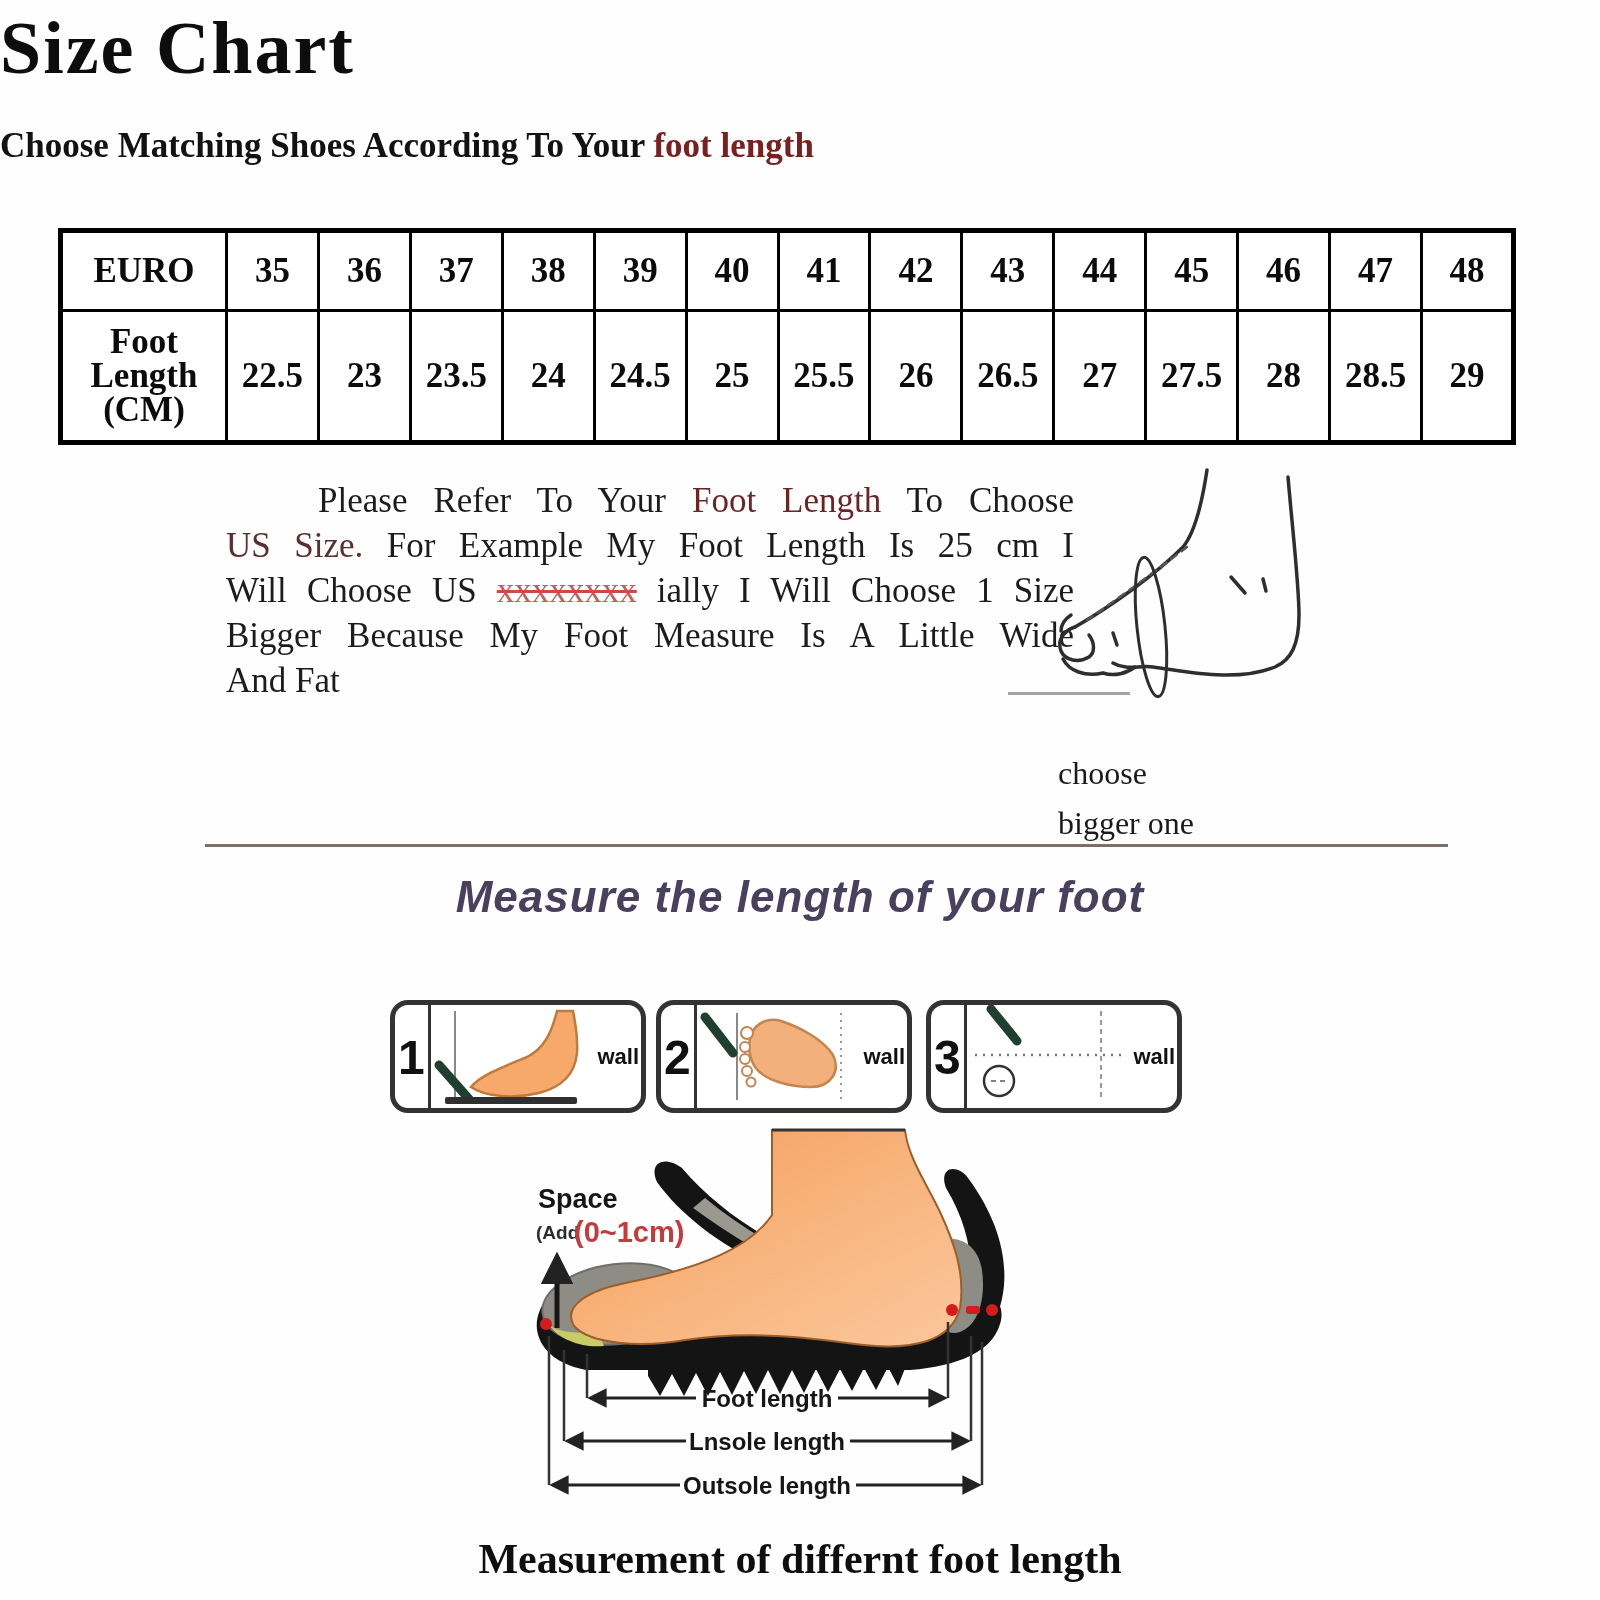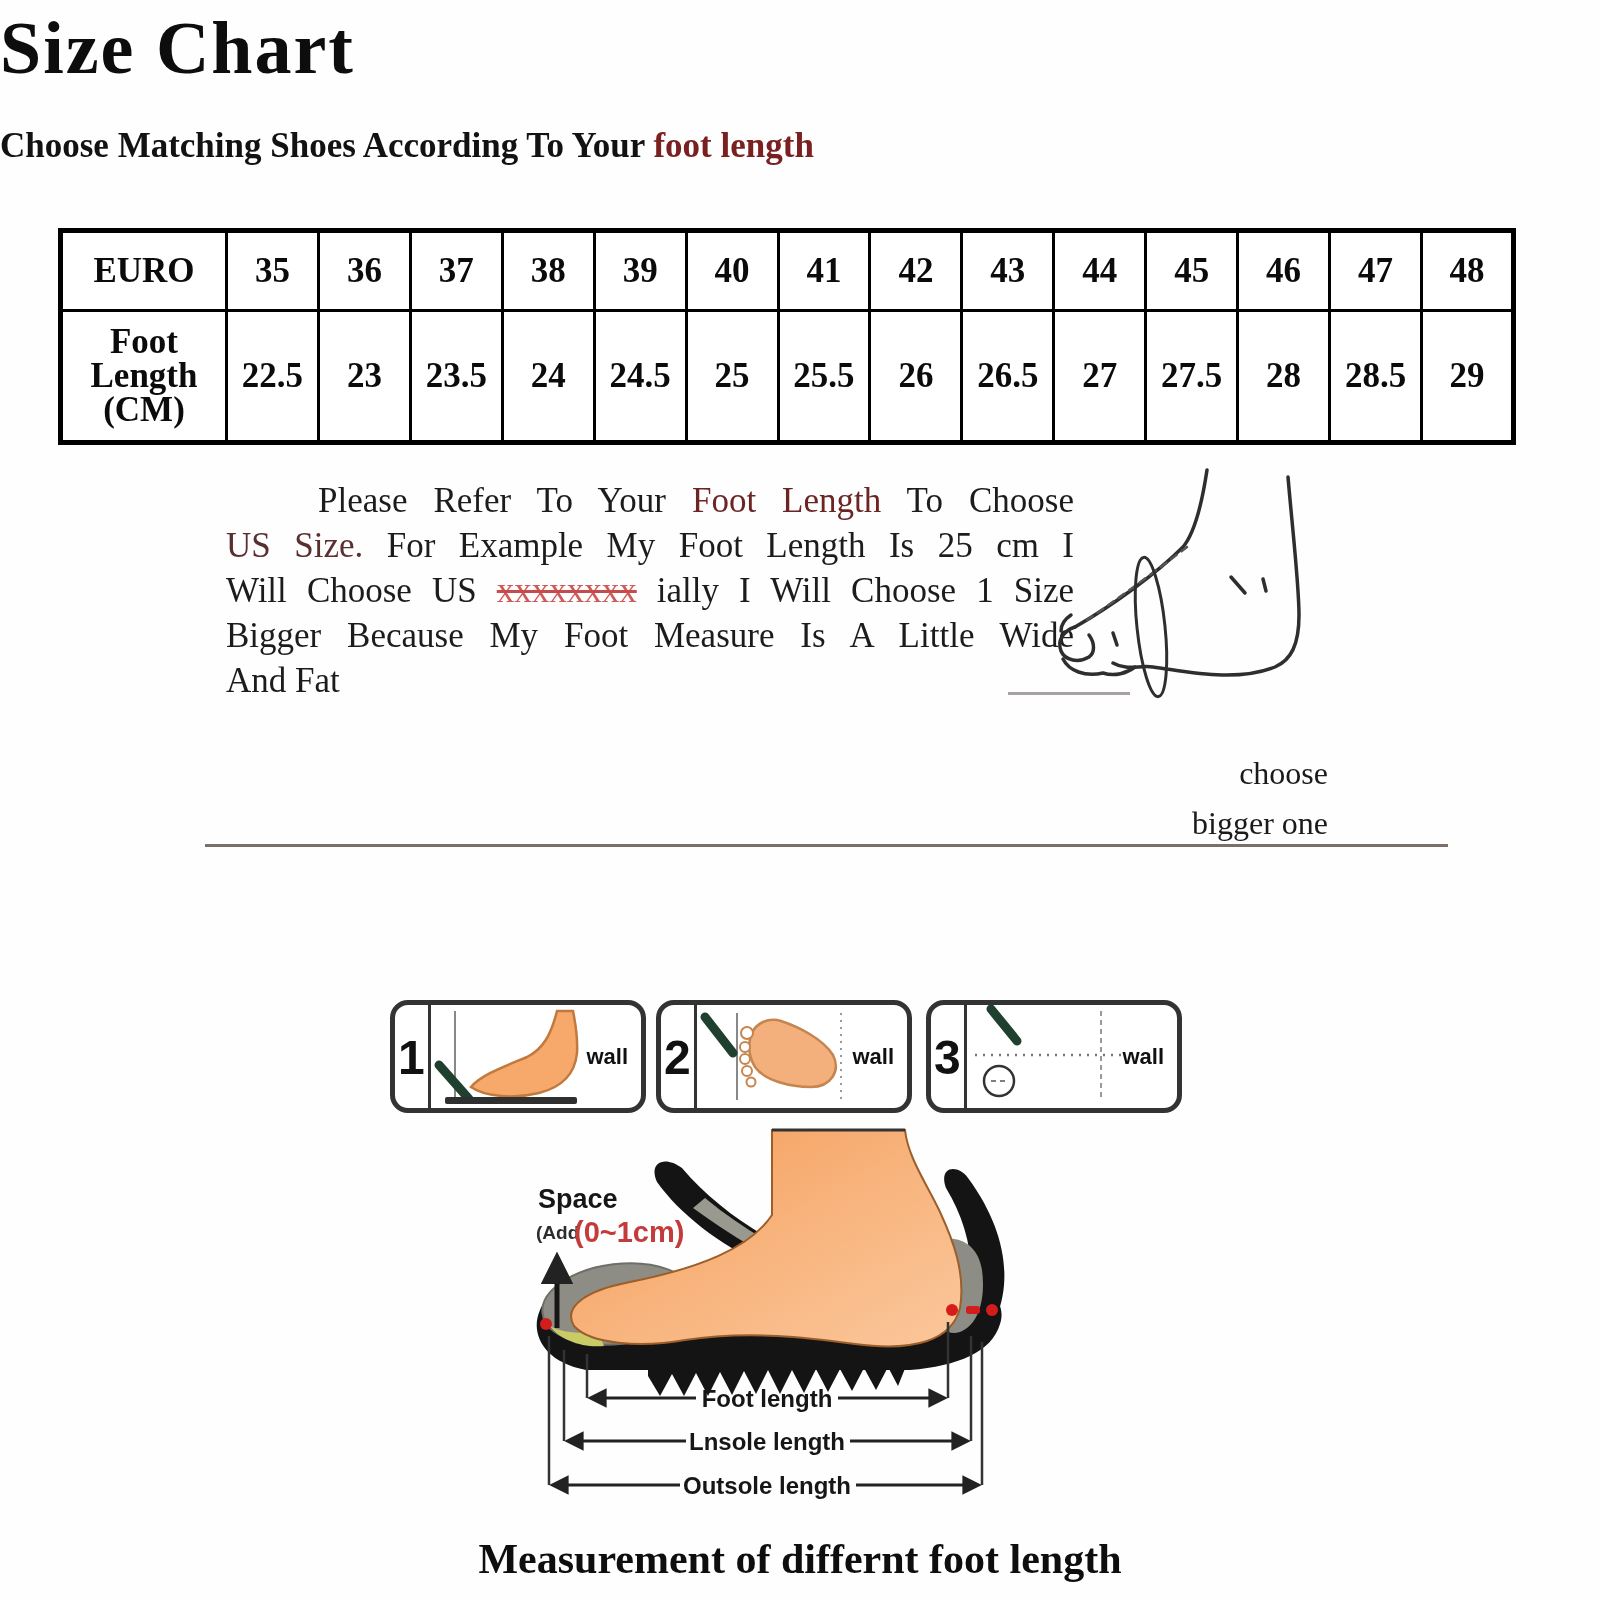--- a/index.html
+++ b/index.html
@@ -27,38 +27,38 @@
   .attention{position:absolute;left:226px;top:478px;width:848px;font-size:35px;line-height:45px;color:#1c1c1c;}
   .attention .heading{color:#5a2f2f;margin-bottom:1px;}
   .attention .jline{text-align:justify;text-align-last:justify;}
   .attention .indent{text-indent:92px;}
   .maroon{color:#5a2f2f;}
   .darkred{color:#6b2525;}
   .strike{color:#cf5a5a;text-decoration:line-through;text-decoration-color:#c84b4b;}
 
   .wide-line{position:absolute;left:1008px;top:692px;width:122px;height:3px;background:#a9a2a0;}
 
-  .choose-note{position:absolute;left:1058px;top:748px;width:270px;text-align:right;
+  .choose-note{position:absolute;left:1058px;top:748px;width:270px;text-align:left;
                font-size:32px;line-height:50px;color:#1a1a1a;}
 
   .divider{position:absolute;left:205px;top:844px;width:1243px;height:3px;background:#7b6f69;}
 
   .measure-heading{position:absolute;top:872px;left:0;width:1600px;text-align:center;
                    font-family:"Liberation Sans","DejaVu Sans",sans-serif;
                    font-size:44px;font-weight:bold;font-style:italic;color:#49405e;letter-spacing:1px;}
 
   
   .panel{position:absolute;top:1000px;height:113px;width:256px;border:5px solid #333;
          border-radius:18px;background:#fff;box-sizing:border-box;}
   .p1{left:390px;} .p2{left:656px;} .p3{left:926px;}
   .panel .num{position:absolute;left:3px;top:50%;transform:translateY(-50%);
               font-family:"Liberation Sans","DejaVu Sans",sans-serif;
               font-size:48px;font-weight:bold;color:#111;}
   .panel .sep{position:absolute;left:33px;top:0;bottom:0;width:3px;background:#333;}
-  .panel .wall{position:absolute;right:13px;top:50%;transform:translateY(-50%);
+  .panel .wall{position:absolute;right:2px;top:50%;transform:translateY(-50%);
                font-family:"Liberation Sans","DejaVu Sans",sans-serif;
                font-size:22px;font-weight:bold;color:#111;}
   .panel svg.step{position:absolute;left:38px;top:0;}
 
   
   .big-diagram{position:absolute;left:500px;top:1120px;}
   .caption{position:absolute;top:1535px;left:0;width:1600px;text-align:center;
            font-size:42px;font-weight:bold;color:#0e0e0e;}
 
   .sketch{position:absolute;left:1035px;top:455px;}
@@ -134,20 +134,21 @@
     </g>
   </svg>
 
   <div class="choose-note">
     <div>choose</div>
     <div>bigger one</div>
   </div>
 
   <div class="divider"></div>
 
+  <div class="measure-heading">Measure the length of your foot</div>
 
   <div class="panel p1">
     <div class="num">1</div>
     <div class="sep"></div>
     <svg class="step" width="166" height="103" viewBox="0 0 166 103">
       <line x1="22" y1="6" x2="22" y2="96" stroke="#888" stroke-width="2"></line>
       <path d="M124,6 C118,30 110,44 94,52 C70,62 48,70 38,82 C52,92 82,94 106,88 C130,82 142,68 144,48 C145,32 142,16 140,6 Z" fill="#f6a96b" stroke="#c07a3e" stroke-width="2.5"></path>
       <line x1="6" y1="60" x2="36" y2="94" stroke="#20402f" stroke-width="9" stroke-linecap="round"></line>
       <rect x="12" y="92" width="132" height="7" rx="2" fill="#2f2f2f"></rect>
     </svg>

